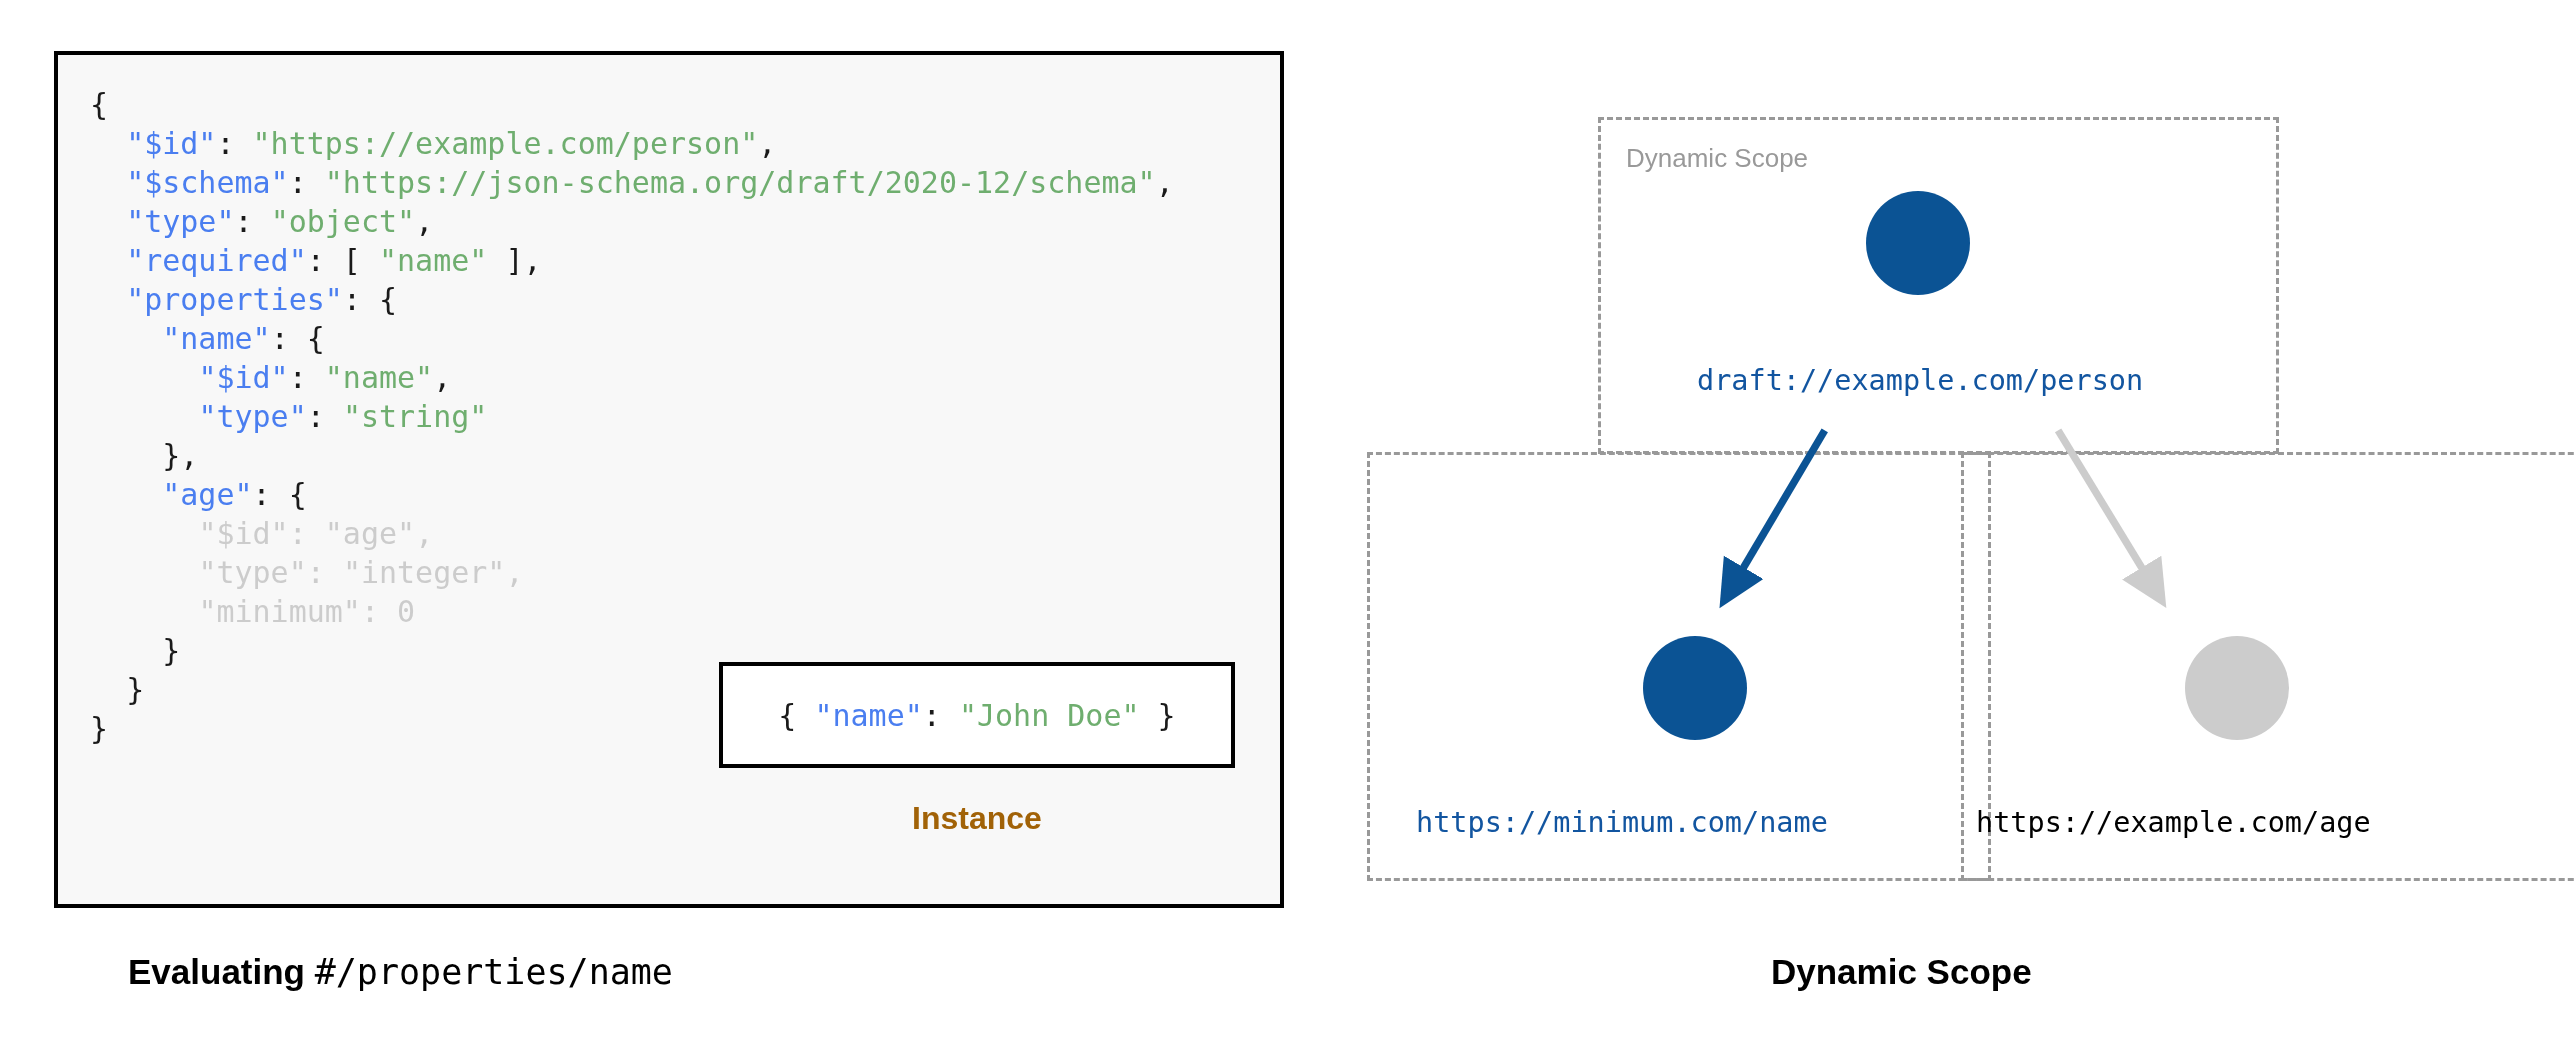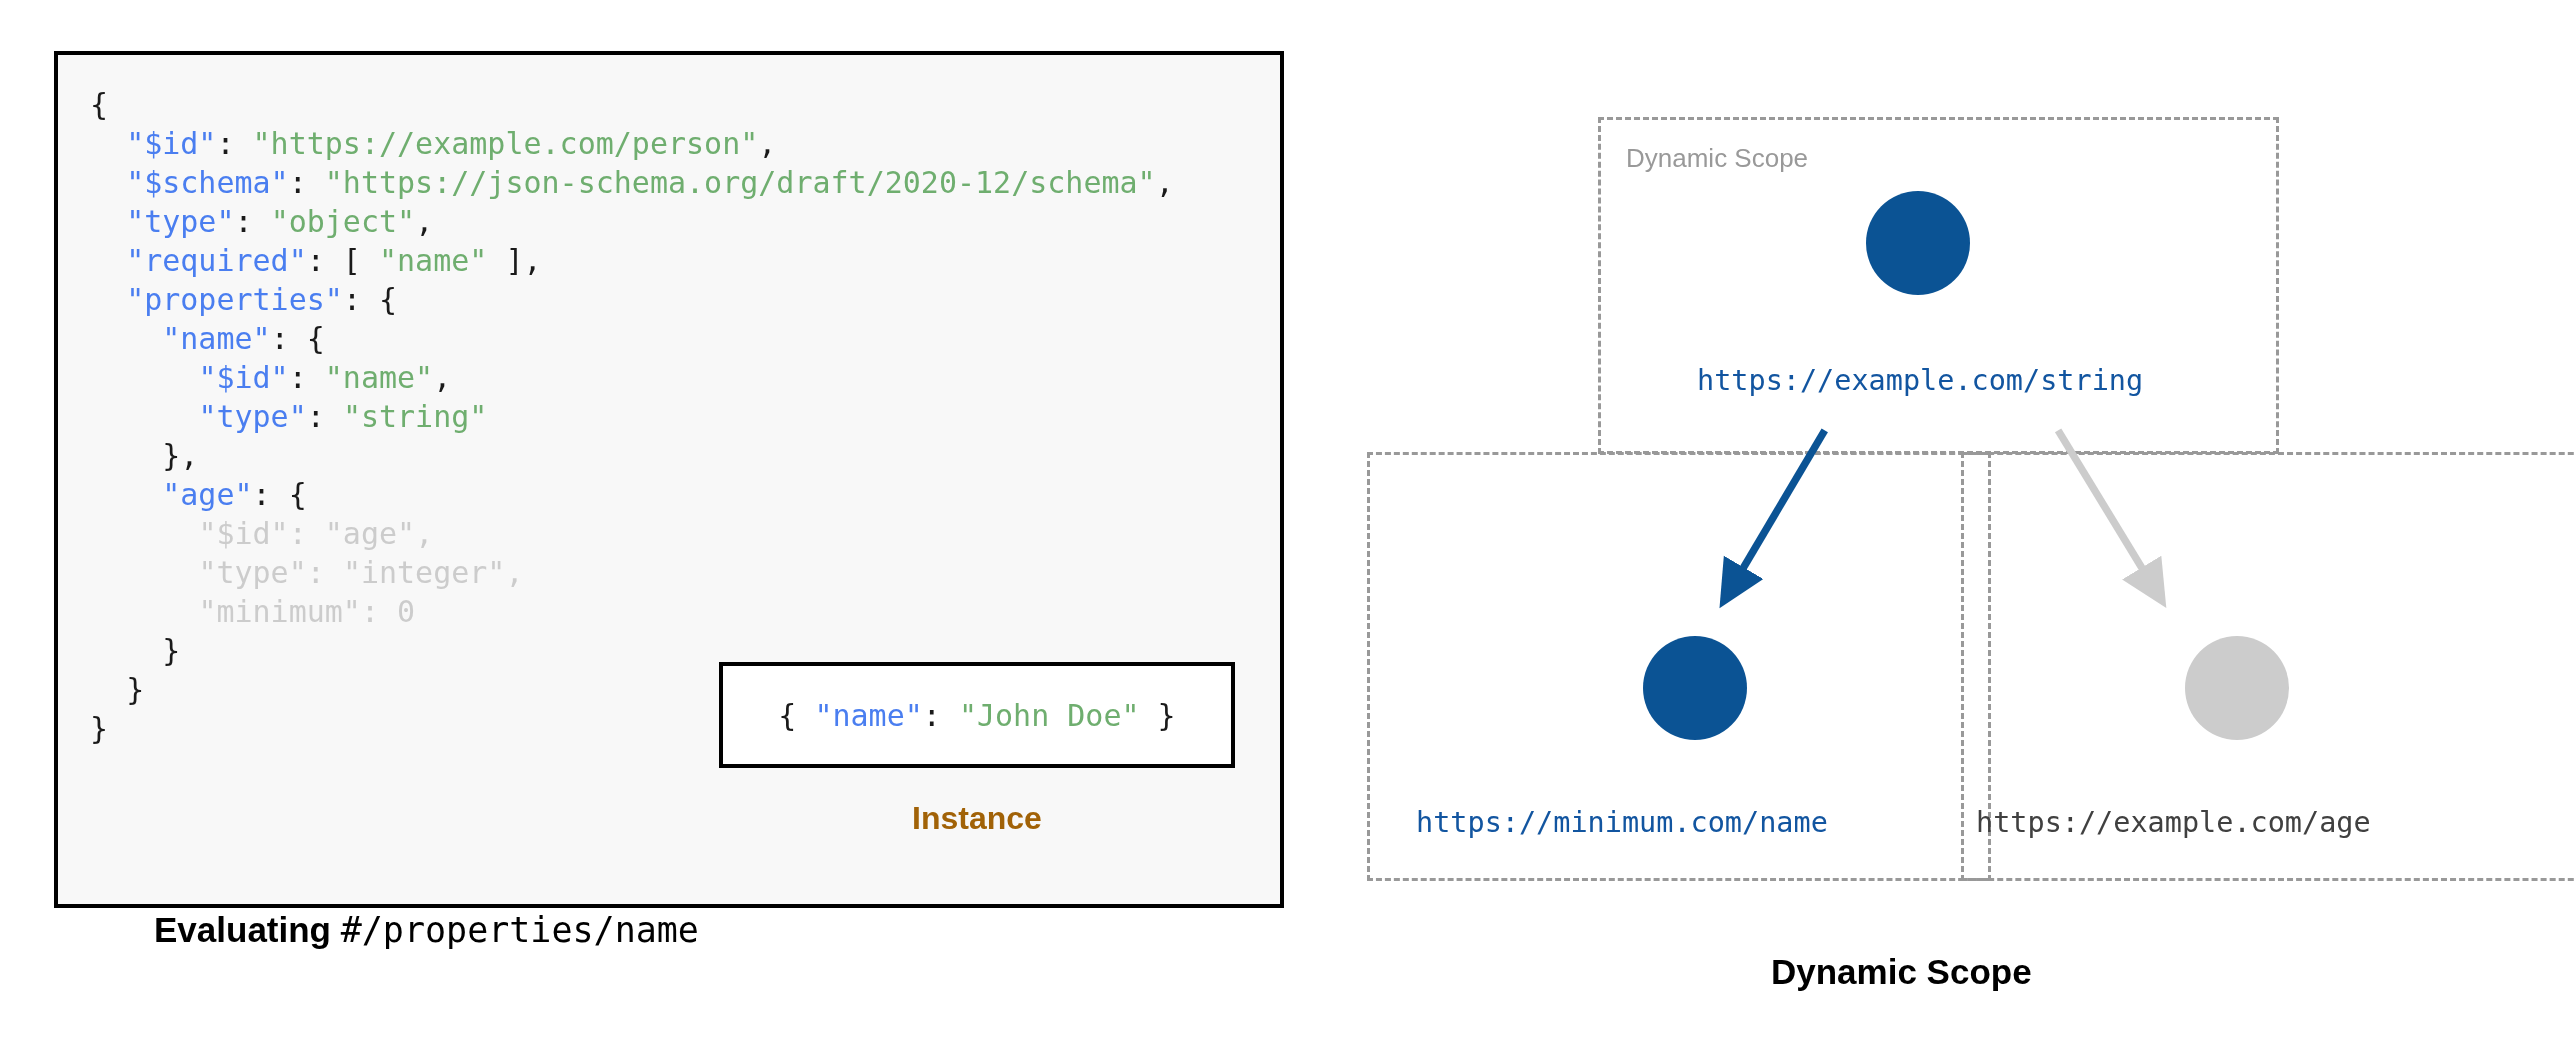--- a/index.html
+++ b/index.html
@@ -77,21 +77,21 @@
   }
 
   
   .figure-caption {
     position: absolute;
     font-size: 35px;
     font-weight: bold;
     color: #000000;
     white-space: pre;
   }
-  #left-caption  { left: 128px; top: 910px; margin-left: 26px; }
+  #left-caption  { left: 128px; top: 952px; }
   #left-caption .mono {
     font-family: "DejaVu Sans Mono", "Liberation Mono", monospace;
     font-weight: normal;
     font-size: 35px;
   }
   #right-caption { left: 1771px; top: 952px; }
 
   
   #diagram {
     position: absolute;
@@ -129,21 +129,21 @@
   #circle-age    { left: 2185px; top: 636px; width: 104px; height: 104px; background: #cccccc; }
 
   .node-label {
     position: absolute;
     font-family: "DejaVu Sans Mono", "Liberation Mono", monospace;
     font-size: 28.5px;
     white-space: pre;
   }
   #label-person { left: 1697px; top: 364px;  color: #1255a0; }
   #label-name   { left: 1416px; top: 806px; color: #1255a0; }
-  #label-age    { left: 1976px; top: 806px; color: #404040; }
+  #label-age    { left: 1976px; top: 806px; color: #000000; }
 </style>
 </head>
 <body>
 
 <div id="schema-panel">
   <div id="code-block"><div class="code-line"><span class="p">{</span></div><div class="code-line">  <span class="k">"$id"</span><span class="p">: </span><span class="s">"https://example.com/person"</span><span class="p">,</span></div><div class="code-line">  <span class="k">"$schema"</span><span class="p">: </span><span class="s">"https://json-schema.org/draft/2020-12/schema"</span><span class="p">,</span></div><div class="code-line">  <span class="k">"type"</span><span class="p">: </span><span class="s">"object"</span><span class="p">,</span></div><div class="code-line">  <span class="k">"required"</span><span class="p">: [ </span><span class="s">"name"</span><span class="p"> ],</span></div><div class="code-line">  <span class="k">"properties"</span><span class="p">: {</span></div><div class="code-line">    <span class="k">"name"</span><span class="p">: {</span></div><div class="code-line">      <span class="k">"$id"</span><span class="p">: </span><span class="s">"name"</span><span class="p">,</span></div><div class="code-line">      <span class="k">"type"</span><span class="p">: </span><span class="s">"string"</span></div><div class="code-line">    <span class="p">},</span></div><div class="code-line">    <span class="k">"age"</span><span class="p">: {</span></div><div class="code-line">      <span class="dim-k">"$id"</span><span class="dim-p">: </span><span class="dim-s">"age"</span><span class="dim-p">,</span></div><div class="code-line">      <span class="dim-k">"type"</span><span class="dim-p">: </span><span class="dim-s">"integer"</span><span class="dim-p">,</span></div><div class="code-line">      <span class="dim-k">"minimum"</span><span class="dim-p">: </span><span class="dim-n">0</span></div><div class="code-line">    <span class="p">}</span></div><div class="code-line">  <span class="p">}</span></div><div class="code-line"><span class="p">}</span></div></div>
 </div>
 
 <div id="instance-box">
   <div id="instance-code"><span class="p">{ </span><span class="k">"name"</span><span class="p">: </span><span class="s">"John Doe"</span><span class="p"> }</span></div>
@@ -168,18 +168,18 @@
     </marker>
   </defs>
   <line x1="3205" y1="756" x2="3028" y2="1055" stroke="#0b5394" stroke-width="13" marker-end="url(#arrow-blue)"></line>
   <line x1="3615" y1="756" x2="3797" y2="1055" stroke="#cccccc" stroke-width="13" marker-end="url(#arrow-grey)"></line>
 </svg>
 
 <div class="node-circle" id="circle-person"></div>
 <div class="node-circle" id="circle-name"></div>
 <div class="node-circle" id="circle-age"></div>
 
-<div class="node-label" id="label-person">https://example.com/string</div>
+<div class="node-label" id="label-person">draft://example.com/person</div>
 <div class="node-label" id="label-name">https://minimum.com/name</div>
 <div class="node-label" id="label-age">https://example.com/age</div>
 
 <div id="right-caption" class="figure-caption">Dynamic Scope</div>
 
 
 </body></html>

